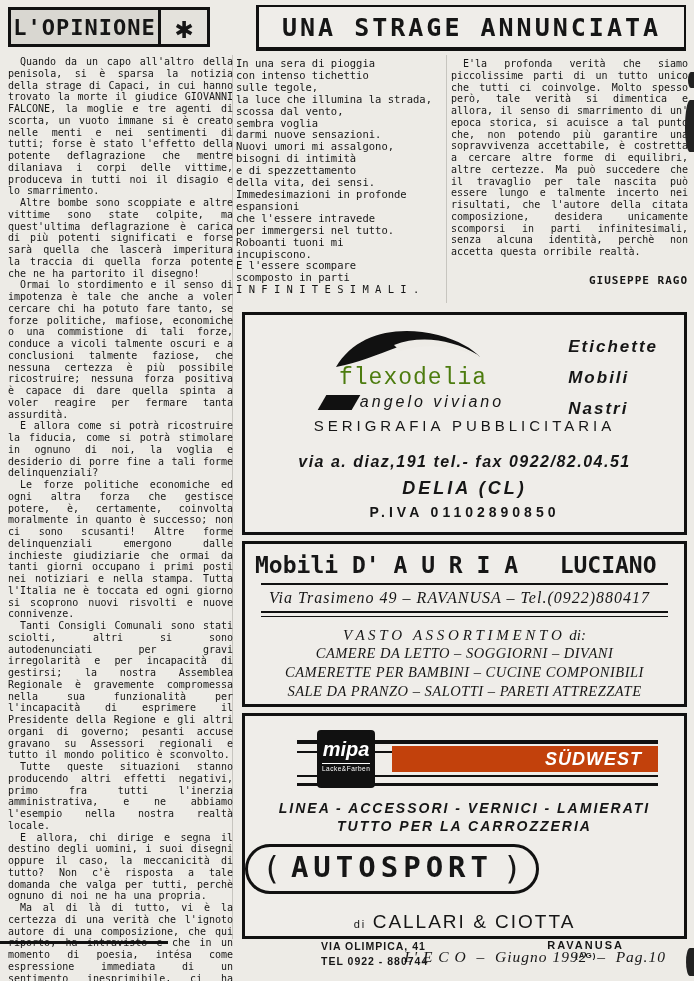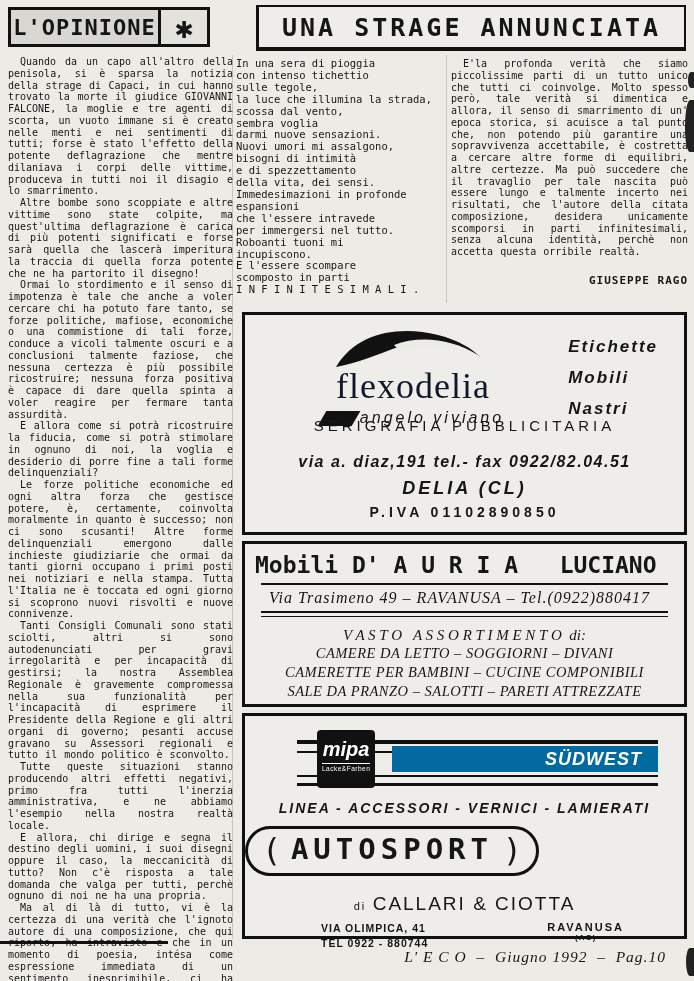--- a/index.html
+++ b/index.html
@@ -43,21 +43,21 @@
   .sep-a { left:232px; top:55px; height:884px; }
   .sep-b { left:446px; top:55px; height:248px; }
   
   .ad { position:absolute; left:242px; width:445px; border:3px solid #111; box-sizing:border-box; background:#efede9; }
   .ad1 { top:312px; height:223px; }
   .ad2 { top:541px; height:166px; }
   .ad34 { top:713px; height:226px; }
   
   .flexo-left { position:absolute; left:48px; top:10px; width:240px; text-align:center; }
   .flexo-swoosh { display:block; margin:0 auto -4px auto; }
-  .flexo-name { font-family:Liberation Serif, serif; font-size:36px; letter-spacing:1px; color:#0f172a; }
+  .flexo-name { font-family:Liberation Mono, monospace; font-size:23px; letter-spacing:1px; color:#4d7c0f; }
   .flexo-sub { font-family:"Liberation Sans", sans-serif; font-style:italic; font-size:16px; letter-spacing:3px; margin-top:2px; white-space:nowrap; }
   .flexo-pgram { display:inline-block; width:34px; height:15px; background:#111; transform:skewX(-30deg); margin-right:4px; vertical-align:middle; }
   .flexo-products { position:absolute; right:26px; top:16px; text-align:left; font-family:"Liberation Sans", sans-serif; font-style:italic; font-weight:bold; font-size:17px; letter-spacing:2px; line-height:31px; }
   .flexo-tagline { position:absolute; left:0; right:0; top:102px; text-align:center; font-family:"Liberation Sans", sans-serif; font-size:15px; letter-spacing:4px; }
   .flexo-addr { position:absolute; left:0; right:0; top:138px; text-align:center; font-family:"Liberation Sans", sans-serif; font-style:italic; font-weight:bold; font-size:16px; letter-spacing:1.5px; }
   .flexo-city { position:absolute; left:0; right:0; top:163px; text-align:center; font-family:"Liberation Sans", sans-serif; font-style:italic; font-weight:bold; font-size:18px; letter-spacing:3px; }
   .flexo-vat  { position:absolute; left:0; right:0; top:189px; text-align:center; font-family:"Liberation Sans", sans-serif; font-weight:bold; font-size:14px; letter-spacing:4px; }
   
   .dauria-title { margin:8px 10px 0 10px; font-size:23px; font-weight:bold; white-space:pre; }
   .rule1 { height:0; border-top:2px solid #111; margin:5px 16px 0 16px; }
@@ -65,21 +65,21 @@
   .dauria-addr { margin:4px 0 0 24px; font-family:"Liberation Serif", serif; font-style:italic; font-size:16px; letter-spacing:1px; }
   .dauria-heading { margin:10px 0 0 0; text-align:center; font-family:"Liberation Serif", serif; font-style:italic; font-size:15px; white-space:pre; }
   .dauria-item { margin:0; text-align:center; font-family:"Liberation Serif", serif; font-style:italic; font-size:14.5px; line-height:19px; letter-spacing:0.5px; }
   
   .band { position:relative; height:62px; margin:14px 26px 0 52px; }
   .band-top { position:absolute; top:10px; left:0; right:0; height:7px; border-top:4px solid #111; border-bottom:2px solid #111; }
   .band-bottom { position:absolute; bottom:6px; left:0; right:0; height:6px; border-top:2px solid #111; border-bottom:3px solid #111; }
   .mipa-square { position:absolute; left:20px; top:0; width:58px; height:58px; background:#111; border-radius:4px; color:#fff; text-align:center; z-index:2; }
   .mipa-name { font-family:"Liberation Sans", sans-serif; font-weight:bold; font-style:italic; font-size:20px; margin-top:8px; }
   .mipa-sub { font-family:"Liberation Sans", sans-serif; font-size:6.5px; letter-spacing:0.5px; border-top:1px solid #fff; margin:2px 5px 0 5px; padding-top:1px; }
-  .sudwest-bar { position:absolute; left:95px; right:0; top:16px; height:26px; background:#0369a1; z-index:1; display:flex; align-items:center; justify-content:flex-end; padding-right:16px; }
+  .sudwest-bar { position:absolute; left:95px; right:0; top:16px; height:26px; background:#c2410c; z-index:1; display:flex; align-items:center; justify-content:flex-end; padding-right:16px; }
   .sudwest-text { color:#fff; font-family:"Liberation Sans", sans-serif; font-weight:bold; font-style:italic; font-size:18px; letter-spacing:1px; }
   .mipa-line { text-align:center; font-family:"Liberation Sans", sans-serif; font-style:italic; font-weight:bold; font-size:14px; letter-spacing:2px; margin-top:8px; }
   .mipa-line2 { margin-top:2px; }
   
   .auto-wrap { margin-top:10px; }
   .auto-box { display:inline-block; border:3px solid #111; border-radius:26px; padding:2px 14px 4px 14px; }
   .auto-paren { font-size:32px; font-weight:normal; vertical-align:-2px; }
   .auto-name { font-size:29px; font-weight:bold; letter-spacing:5px; }
   .auto-sub { text-align:center; margin-top:17px; font-family:"Liberation Sans", sans-serif; letter-spacing:2px; }
   .auto-sub-small { font-size:11px; }
@@ -201,20 +201,21 @@
       <div class="band-bottom"></div>
       <div class="sudwest-bar">
         <span class="sudwest-text">SÜDWEST</span>
       </div>
       <div class="mipa-square">
         <div class="mipa-name">mipa</div>
         <div class="mipa-sub">Lacke&amp;Farben</div>
       </div>
     </div>
     <div class="mipa-line">LINEA - ACCESSORI - VERNICI - LAMIERATI</div>
+    <div class="mipa-line mipa-line2">TUTTO PER LA CARROZZERIA</div>
     <div class="auto-wrap">
       <div class="auto-box">
         <span class="auto-paren">(</span>
         <span class="auto-name">AUTOSPORT</span>
         <span class="auto-paren">)</span>
       </div>
     </div>
     <div class="auto-sub">
       <span class="auto-sub-small">di</span>
       <span class="auto-sub-name">CALLARI &amp; CIOTTA</span>

